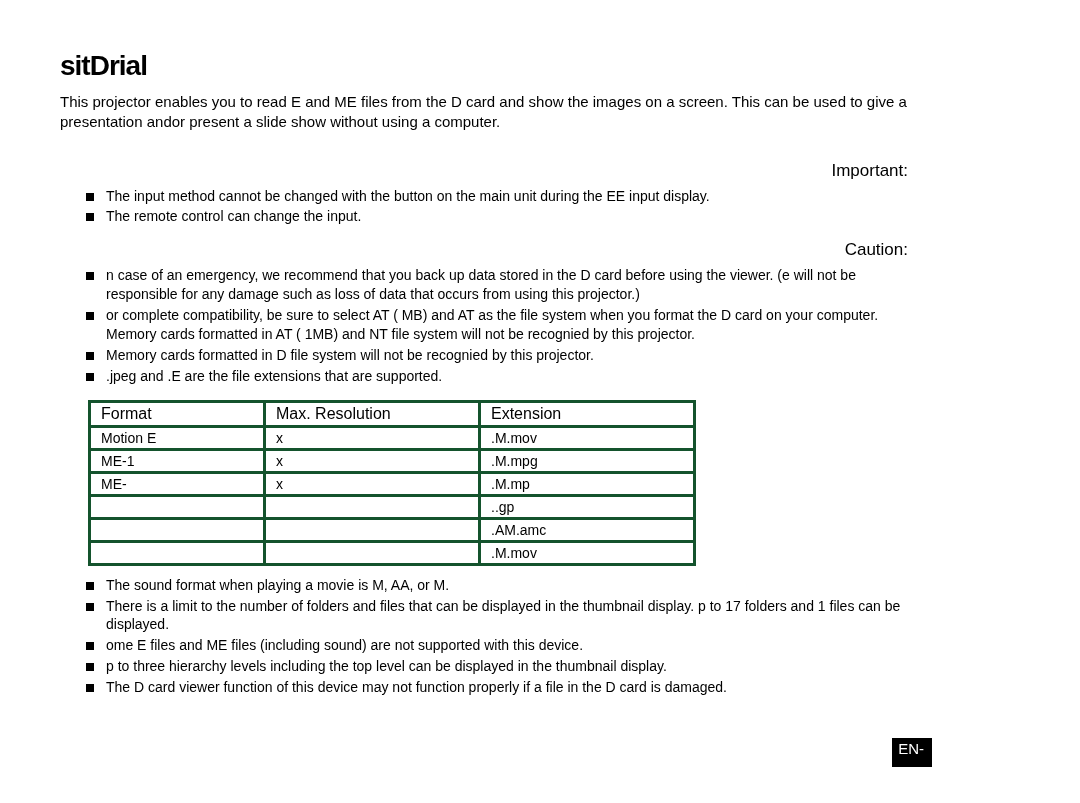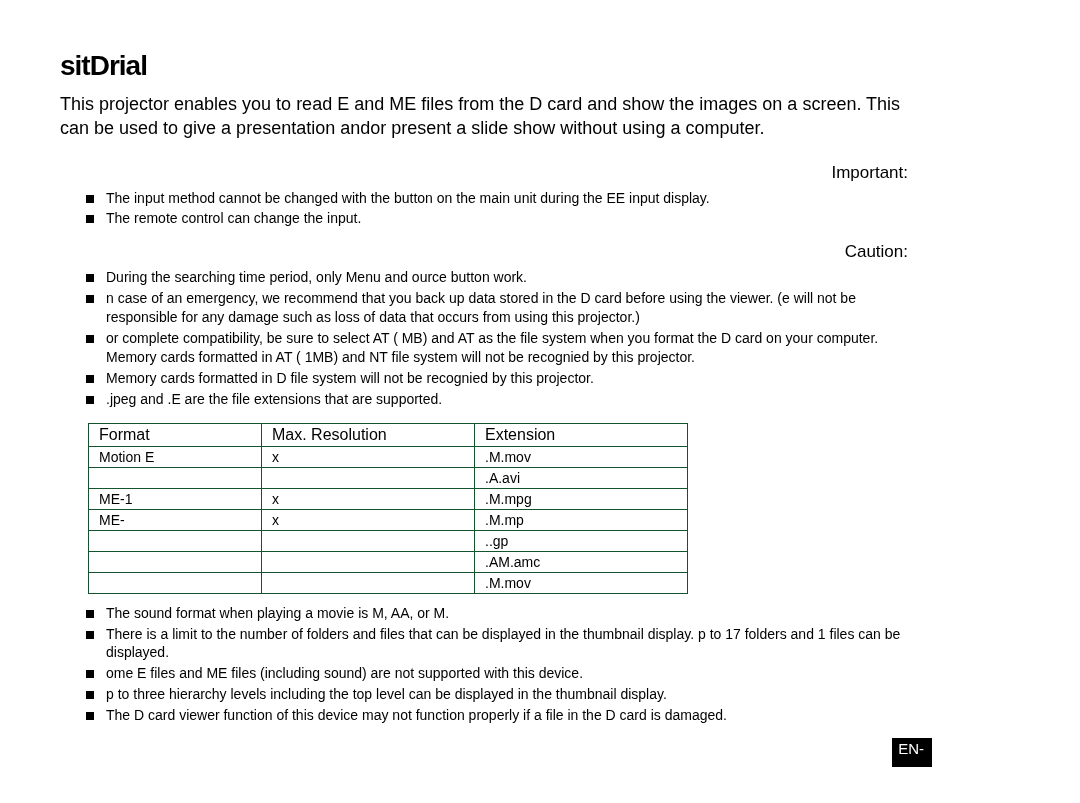--- a/index.html
+++ b/index.html
@@ -18,23 +18,23 @@
     width: 968px;
     height: 803px;
   }
   .title {
     font-size: 28px;
     font-weight: 700;
     letter-spacing: -1px;
     margin-bottom: 10px;
   }
   .intro {
-    font-size: 18px;
+    font-size: 15px;
     line-height: 1.35;
-    margin-bottom: 22px;
+    margin-bottom: 28px;
   }
   .section-label {
     font-size: 17px;
     font-weight: 400;
     margin-top: 10px;
     margin-bottom: 6px;
     text-align: right;
   }
   ul.sq {
     list-style: none;
@@ -56,21 +56,21 @@
     width: 8px;
     height: 8px;
     background: #000;
   }
   table.fmt {
     border-collapse: collapse;
     margin: 6px 0 10px 28px;
     font-size: 14px;
   }
   table.fmt th, table.fmt td {
-    border: 1px solid #14532d;
+    border: 3px solid #14532d;
     padding: 2px 12px 2px 10px;
     text-align: left;
     vertical-align: top;
     font-weight: 400;
   }
   table.fmt th {
     font-size: 16px;
   }
   .col-format { width: 150px; }
   .col-res    { width: 190px; }
@@ -95,43 +95,37 @@
   <div class="intro">This projector enables you to read E and ME files from the D card and show the images on a screen. This can be used to give a presentation andor present a slide show without using a computer.</div>
 
   <div class="section-label">Important:</div>
   <ul class="sq">
     <li>The input method cannot be changed with the button on the main unit during the  EE input display.</li>
     <li>The remote control can change the input.</li>
   </ul>
 
   <div class="section-label">Caution:</div>
   <ul class="sq">
-    <li>During the searching time period, only Menu and ource button work.</li>
     <li>n case of an emergency, we recommend that you back up data stored in the D card before using the viewer. (e will not be responsible for any damage such as loss of data that occurs from using this projector.)</li>
     <li>or complete compatibility, be sure to select AT  ( MB) and AT as the file system when you format the D card on your computer. Memory cards formatted in AT  ( 1MB) and NT file system will not be recognied by this projector.</li>
     <li>Memory cards formatted in D file system will not be recognied by this projector.</li>
     <li>.jpeg and .E are the file extensions that are supported.</li>
   </ul>
 
   <table class="fmt">
     <tbody>
         <tr>
       <th class="col-format">Format</th>
       <th class="col-res">Max. Resolution</th>
       <th class="col-ext">Extension</th>
     </tr>
     <tr>
       <td>Motion E</td>
       <td> x </td>
       <td>.M.mov</td>
-    </tr>
-    <tr>
-      <td></td>
-      <td></td>
-      <td>.A.avi</td>
     </tr>
     <tr>
       <td>ME-1</td>
       <td> x </td>
       <td>.M.mpg</td>
     </tr>
     <tr>
       <td>ME-</td>
       <td> x </td>
       <td>.M.mp</td>

